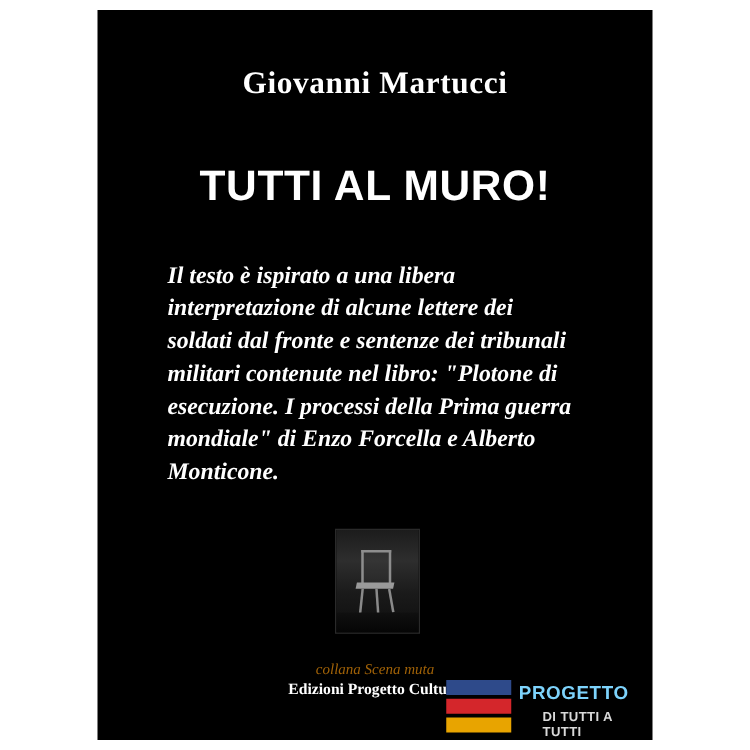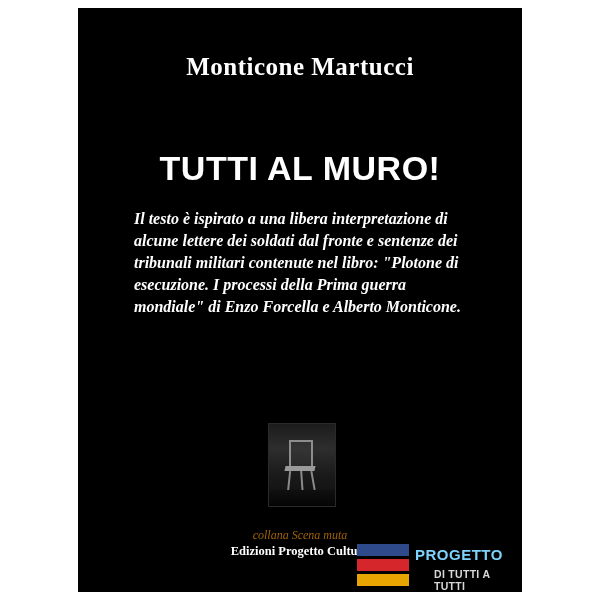--- a/index.html
+++ b/index.html
@@ -44,32 +44,31 @@
     position: absolute;
     top: 122px;
     left: 0;
     width: 100%;
     text-align: center;
     color: #ffffff;
     font-family: "Liberation Sans", sans-serif;
     font-weight: bold;
     font-size: 34px;
     letter-spacing: 0.5px;
-    margin-top: 19px;
   }
   .blurb {
     position: absolute;
     top: 200px;
     left: 56px;
     width: 330px;
     color: #ffffff;
     font-family: "Liberation Serif", serif;
     font-style: italic;
     font-weight: bold;
-    font-size: 16px;
+    font-size: 19px;
     line-height: 1.38;
     text-align: left;
   }
   .photo {
     position: absolute;
     left: 190px;
     top: 415px;
     width: 66px;
     height: 82px;
     background: #0a0a0a;
@@ -190,21 +189,21 @@
     letter-spacing: 0.3px;
     padding-left: 19px;
   }
 </style>
 </head>
 <body>
 
 <div class="page">
   <div class="cover">
 
-    <div class="author">Monticone Martucci</div>
+    <div class="author">Giovanni Martucci</div>
 
     <div class="title">TUTTI AL MURO!</div>
 
     <div class="blurb">Il testo è ispirato a una libera interpretazione di alcune lettere dei soldati dal fronte e sentenze dei tribunali militari contenute nel libro: "Plotone di esecuzione. I processi della Prima guerra mondiale" di Enzo Forcella e Alberto Monticone.</div>
 
     <div class="photo">
       <div class="chair-area">
         <div class="chair">
           <div class="back"></div>
           <div class="seat"></div>

